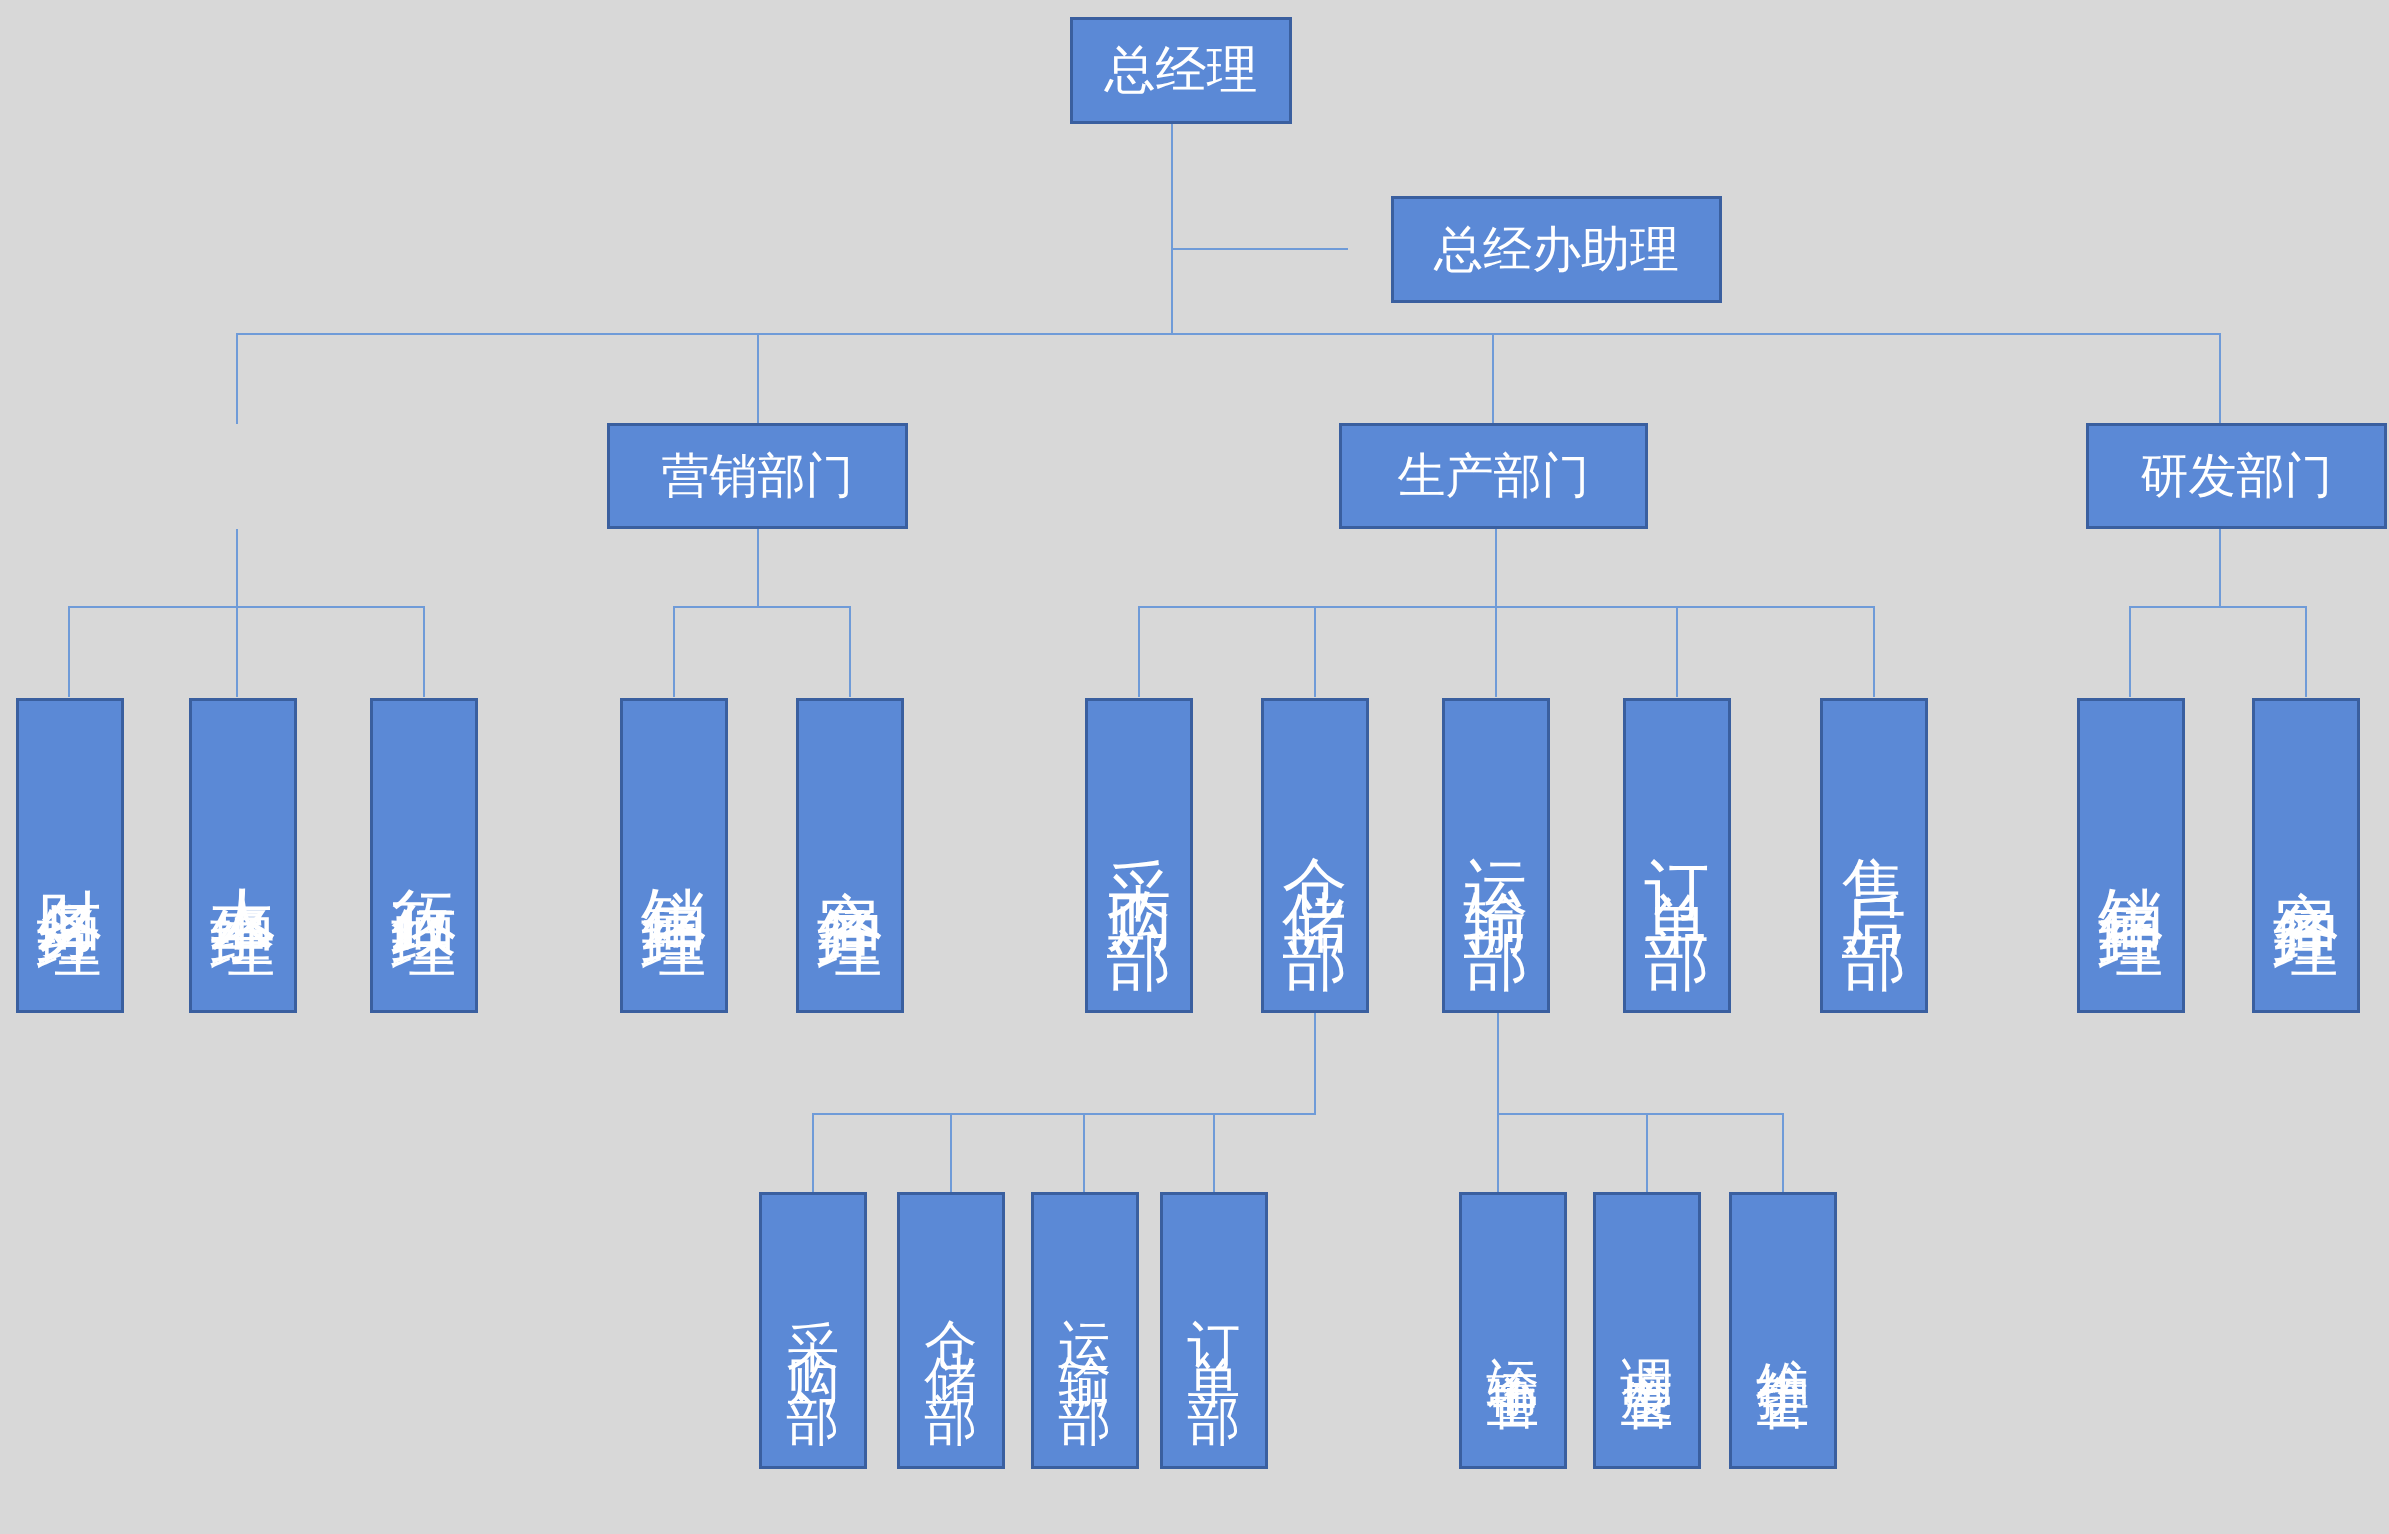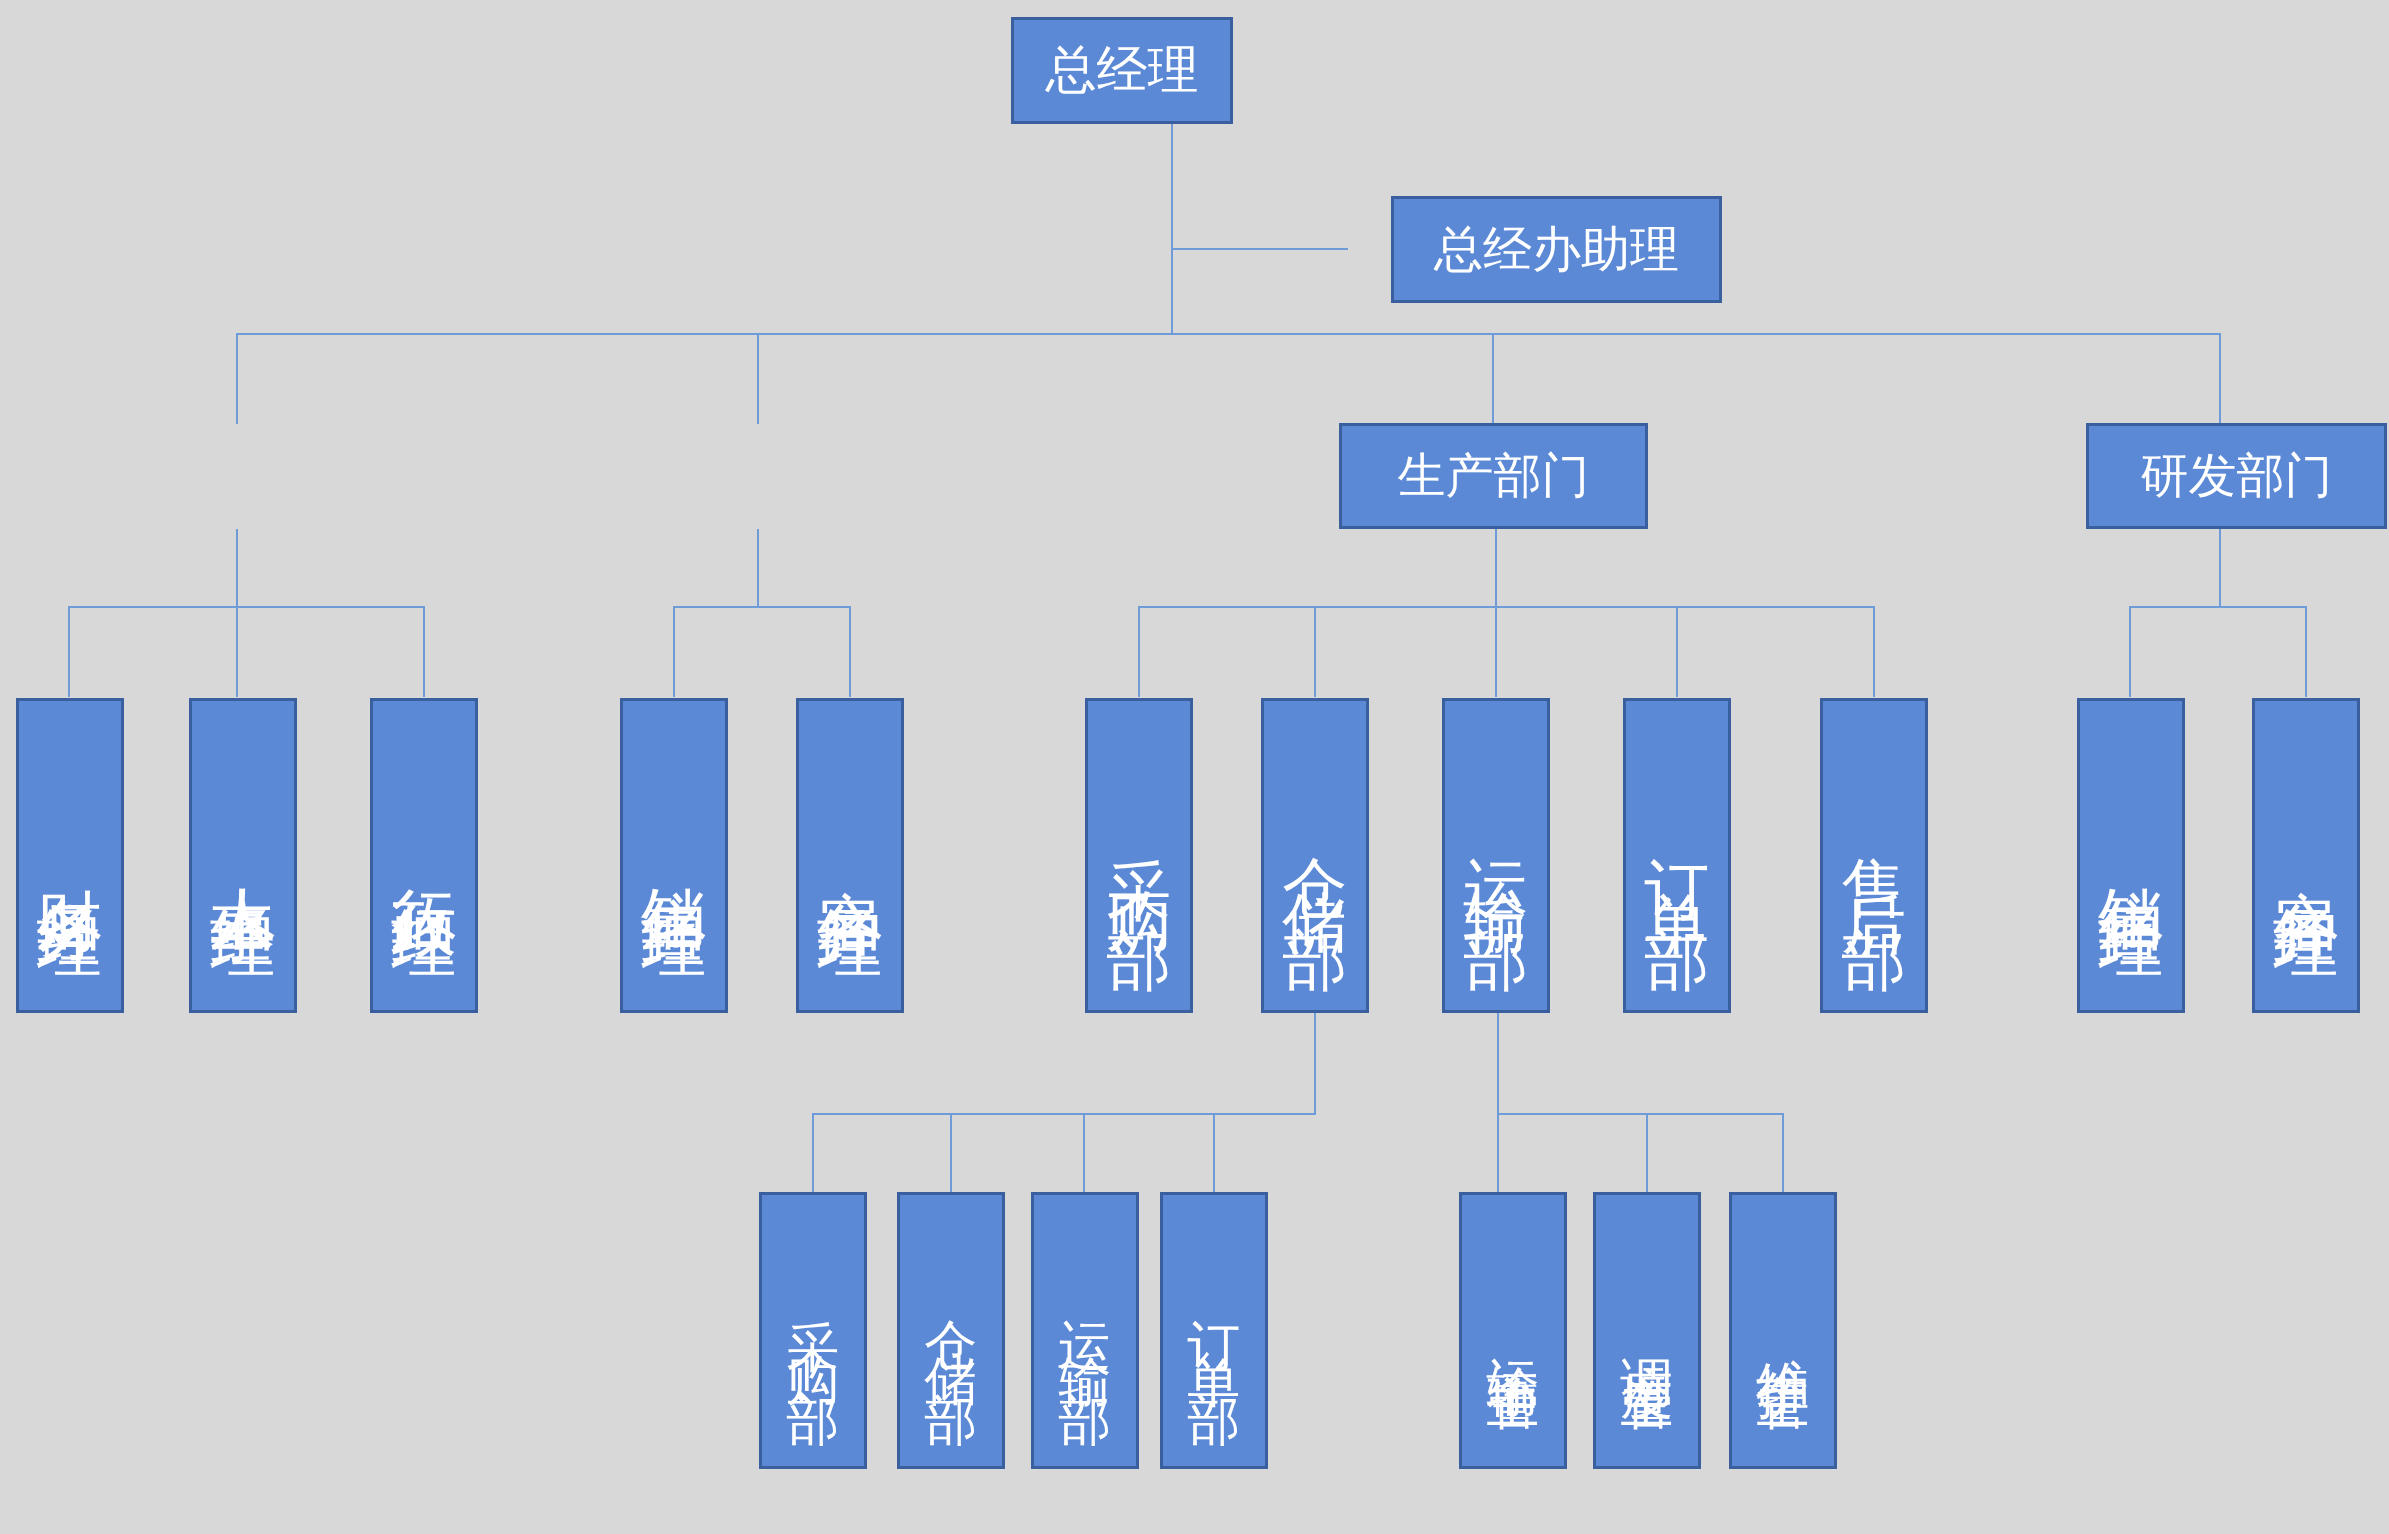--- a/index.html
+++ b/index.html
@@ -68,22 +68,23 @@
     <div class="line" style="background: rgb(111, 155, 216); left: 1497px; top: 1013px; width: 2.3px; height: 101px;"></div>
     <div class="line" style="background: rgb(111, 155, 216); left: 812px; top: 1113px; width: 504px; height: 2.3px;"></div>
     <div class="line" style="background: rgb(111, 155, 216); left: 1497px; top: 1113px; width: 287px; height: 2.3px;"></div>
     <div class="line" style="background: rgb(111, 155, 216); left: 812px; top: 1114px; width: 2.3px; height: 78px;"></div>
     <div class="line" style="background: rgb(111, 155, 216); left: 950px; top: 1114px; width: 2.3px; height: 78px;"></div>
     <div class="line" style="background: rgb(111, 155, 216); left: 1083px; top: 1114px; width: 2.3px; height: 78px;"></div>
     <div class="line" style="background: rgb(111, 155, 216); left: 1213px; top: 1114px; width: 2.3px; height: 78px;"></div>
     <div class="line" style="background: rgb(111, 155, 216); left: 1497px; top: 1114px; width: 2.3px; height: 78px;"></div>
     <div class="line" style="background: rgb(111, 155, 216); left: 1646px; top: 1114px; width: 2.3px; height: 78px;"></div>
     <div class="line" style="background: rgb(111, 155, 216); left: 1782px; top: 1114px; width: 2.3px; height: 78px;"></div>
-    <div class="node h root" style="left: 1011px; top: 17px; width: 222px; height: 107px; background: rgb(91, 137, 214); border-color: rgb(58, 95, 159); color: rgb(255, 255, 255);">总经理</div>
+    <div class="node h root" style="left: 1070px; top: 17px; width: 222px; height: 107px; background: rgb(91, 137, 214); border-color: rgb(58, 95, 159); color: rgb(255, 255, 255);">总经理</div>
     <div class="node h assistant" style="left: 1347px; top: 196px; width: 331px; height: 107px; background: rgb(91, 137, 214); border-color: rgb(58, 95, 159); color: rgb(255, 255, 255);">总经办助理</div>
+    <div class="node h dept" style="left: 607px; top: 423px; width: 301px; height: 106px; background: rgb(91, 137, 214); border-color: rgb(58, 95, 159); color: rgb(255, 255, 255);">营销部门</div>
     <div class="node h dept" style="left: 1339px; top: 423px; width: 309px; height: 106px; background: rgb(91, 137, 214); border-color: rgb(58, 95, 159); color: rgb(255, 255, 255);">生产部门</div>
     <div class="node h dept" style="left: 2070px; top: 423px; width: 301px; height: 106px; background: rgb(91, 137, 214); border-color: rgb(58, 95, 159); color: rgb(255, 255, 255); margin-left: 16px;">研发部门</div>
     <div class="node v manager" style="left: 15.5px; top: 698px; width: 108px; height: 315px; background: rgb(91, 137, 214); border-color: rgb(58, 95, 159); color: rgb(255, 255, 255);">财务经理</div>
     <div class="node v manager" style="left: 189px; top: 698px; width: 108px; height: 315px; background: rgb(91, 137, 214); border-color: rgb(58, 95, 159); color: rgb(255, 255, 255);">人事经理</div>
     <div class="node v manager" style="left: 370px; top: 698px; width: 108px; height: 315px; background: rgb(91, 137, 214); border-color: rgb(58, 95, 159); color: rgb(255, 255, 255);">行政经理</div>
     <div class="node v manager" style="left: 620px; top: 698px; width: 108px; height: 315px; background: rgb(91, 137, 214); border-color: rgb(58, 95, 159); color: rgb(255, 255, 255);">销售经理</div>
     <div class="node v manager" style="left: 796px; top: 698px; width: 108px; height: 315px; background: rgb(91, 137, 214); border-color: rgb(58, 95, 159); color: rgb(255, 255, 255);">客户经理</div>
     <div class="node v manager spread" style="left: 1085px; top: 698px; width: 108px; height: 315px; background: rgb(91, 137, 214); border-color: rgb(58, 95, 159); color: rgb(255, 255, 255);">采购部</div>
     <div class="node v manager spread" style="left: 1261px; top: 698px; width: 108px; height: 315px; background: rgb(91, 137, 214); border-color: rgb(58, 95, 159); color: rgb(255, 255, 255);">仓储部</div>
     <div class="node v manager spread" style="left: 1442px; top: 698px; width: 108px; height: 315px; background: rgb(91, 137, 214); border-color: rgb(58, 95, 159); color: rgb(255, 255, 255);">运输部</div>

